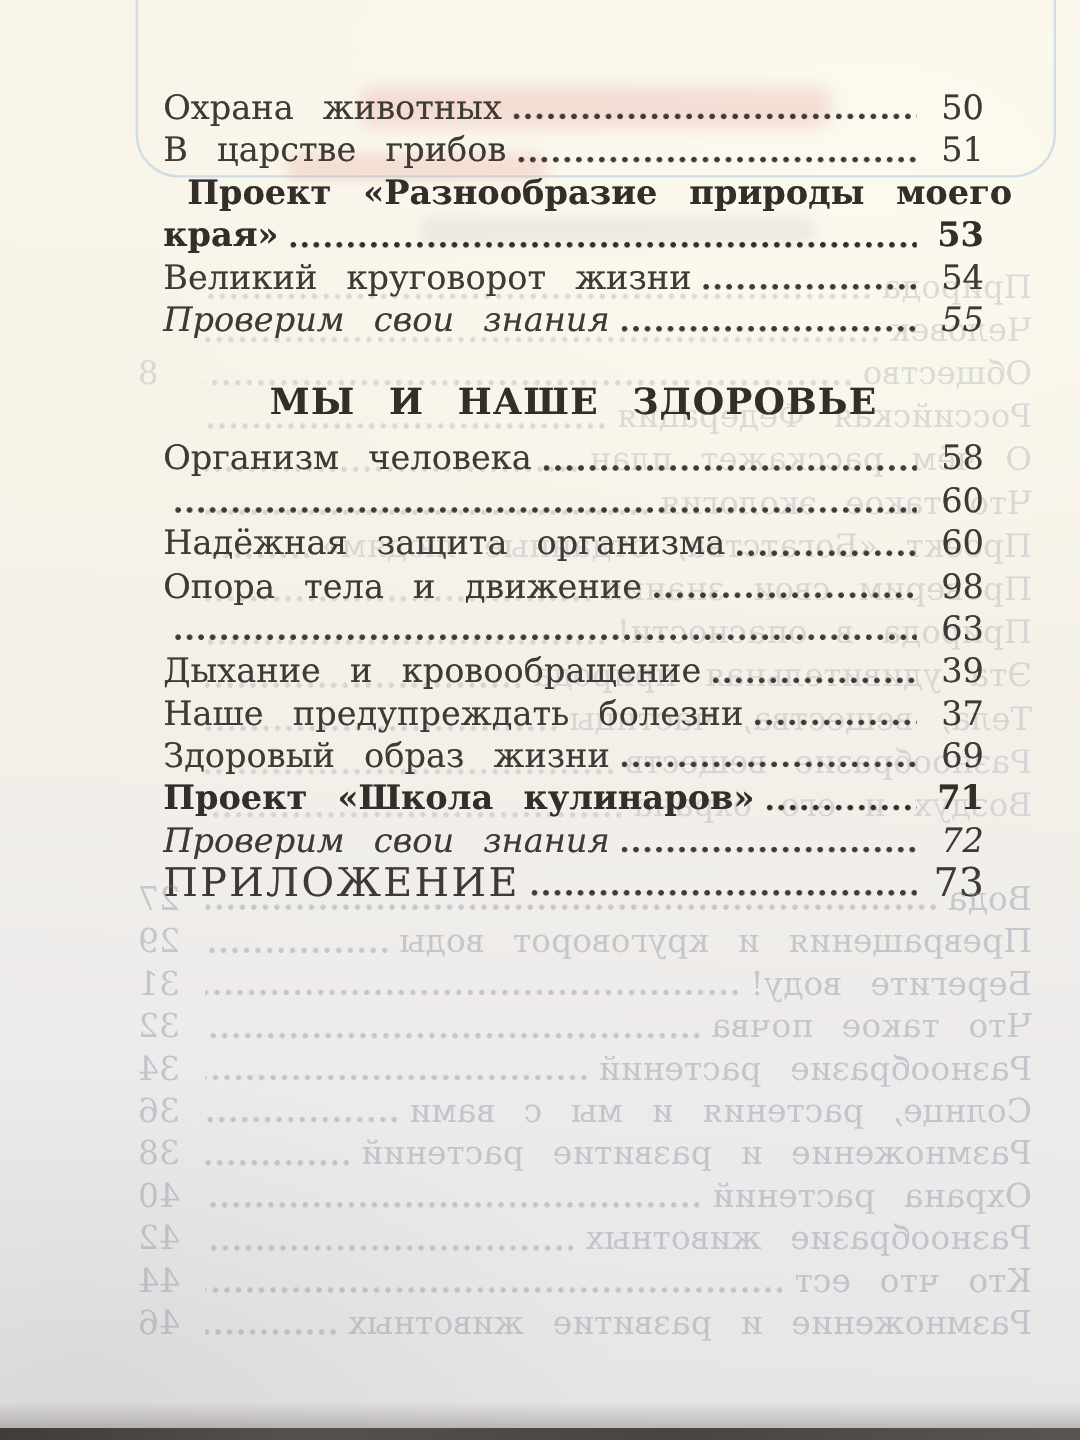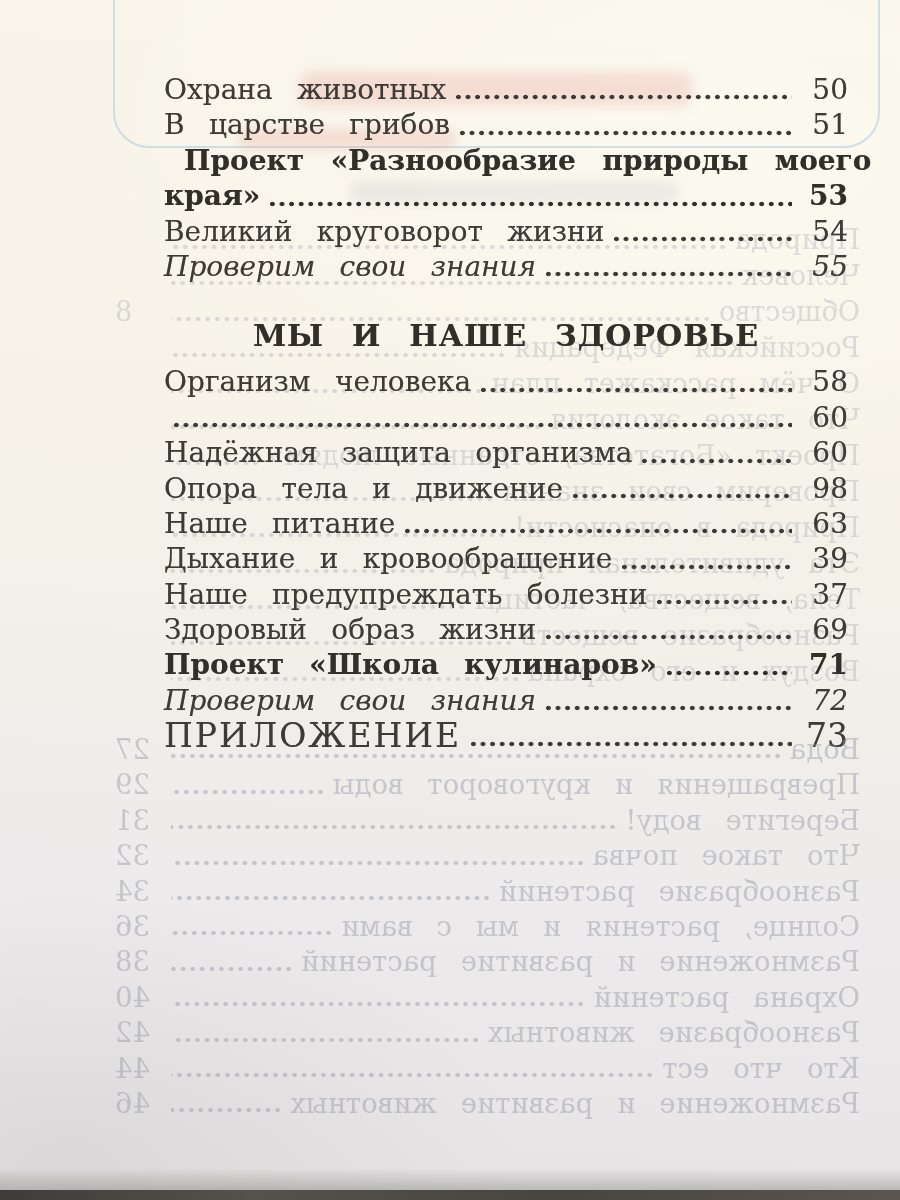--- a/index.html
+++ b/index.html
@@ -21,21 +21,21 @@
     border:2px solid var(--card-outline,#aecbdf);opacity:.55;
     border-radius:36px;pointer-events:none;
   }
   
   .smudge{position:absolute;border-radius:12px;pointer-events:none;}
   #smudge-a{left:300px;top:72px;width:392px;height:34px;background:rgba(224,128,122,0.22);filter:blur(6px);}
   #smudge-b{left:238px;top:128px;width:218px;height:22px;background:rgba(224,128,122,0.20);filter:blur(5px);}
   #smudge-c{left:350px;top:181px;width:330px;height:22px;background:rgba(150,150,162,0.13);filter:blur(5px);}
 
   
-  #toc{position:absolute;left:164px;top:72px;width:684px;}
+  #toc{position:absolute;left:136px;top:72px;width:684px;}
   .row{display:flex;align-items:baseline;height:35.4px;line-height:35.4px;font-size:28px;}
   .row .t{white-space:nowrap;word-spacing:0.55em;text-shadow:0 0 .5px rgba(62,58,53,.45);}
   .row .dots{
     flex:1;align-self:flex-end;height:6px;margin:0 8px 7px 10px;
     background-image:radial-gradient(circle at 2.4px 3px, currentColor 2.05px, transparent 2.6px);
     background-size:9.6px 6px;background-repeat:repeat-x;background-position:left bottom;
   }
   .row .n{min-width:48px;text-align:right;text-shadow:0 0 .5px rgba(62,58,53,.45);}
   .row.bold{font-weight:bold;color:var(--text-bold,#322e29);}
   .row.italic{font-style:italic;}
@@ -190,21 +190,20 @@
         <span class="t">Надёжная защита организма</span>
         <span class="dots"></span>
         <span class="n">60</span>
       </div>
       <div class="row">
         <span class="t">Опора тела и движение</span>
         <span class="dots"></span>
         <span class="n">98</span>
       </div>
       <div class="row">
-        <span class="t">Наше питание</span>
         <span class="dots"></span>
         <span class="n">63</span>
       </div>
       <div class="row">
         <span class="t">Дыхание и кровообращение</span>
         <span class="dots"></span>
         <span class="n">39</span>
       </div>
       <div class="row">
         <span class="t">Наше предупреждать болезни</span>

